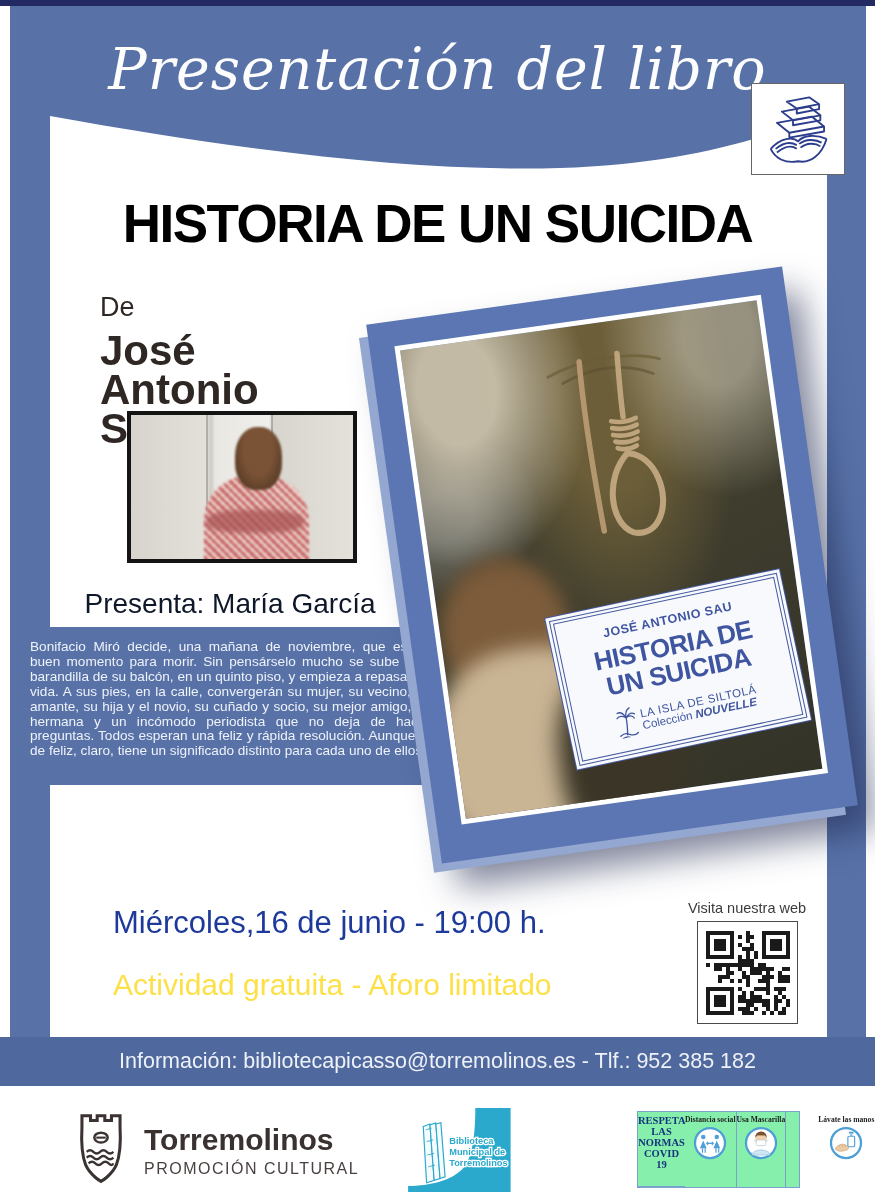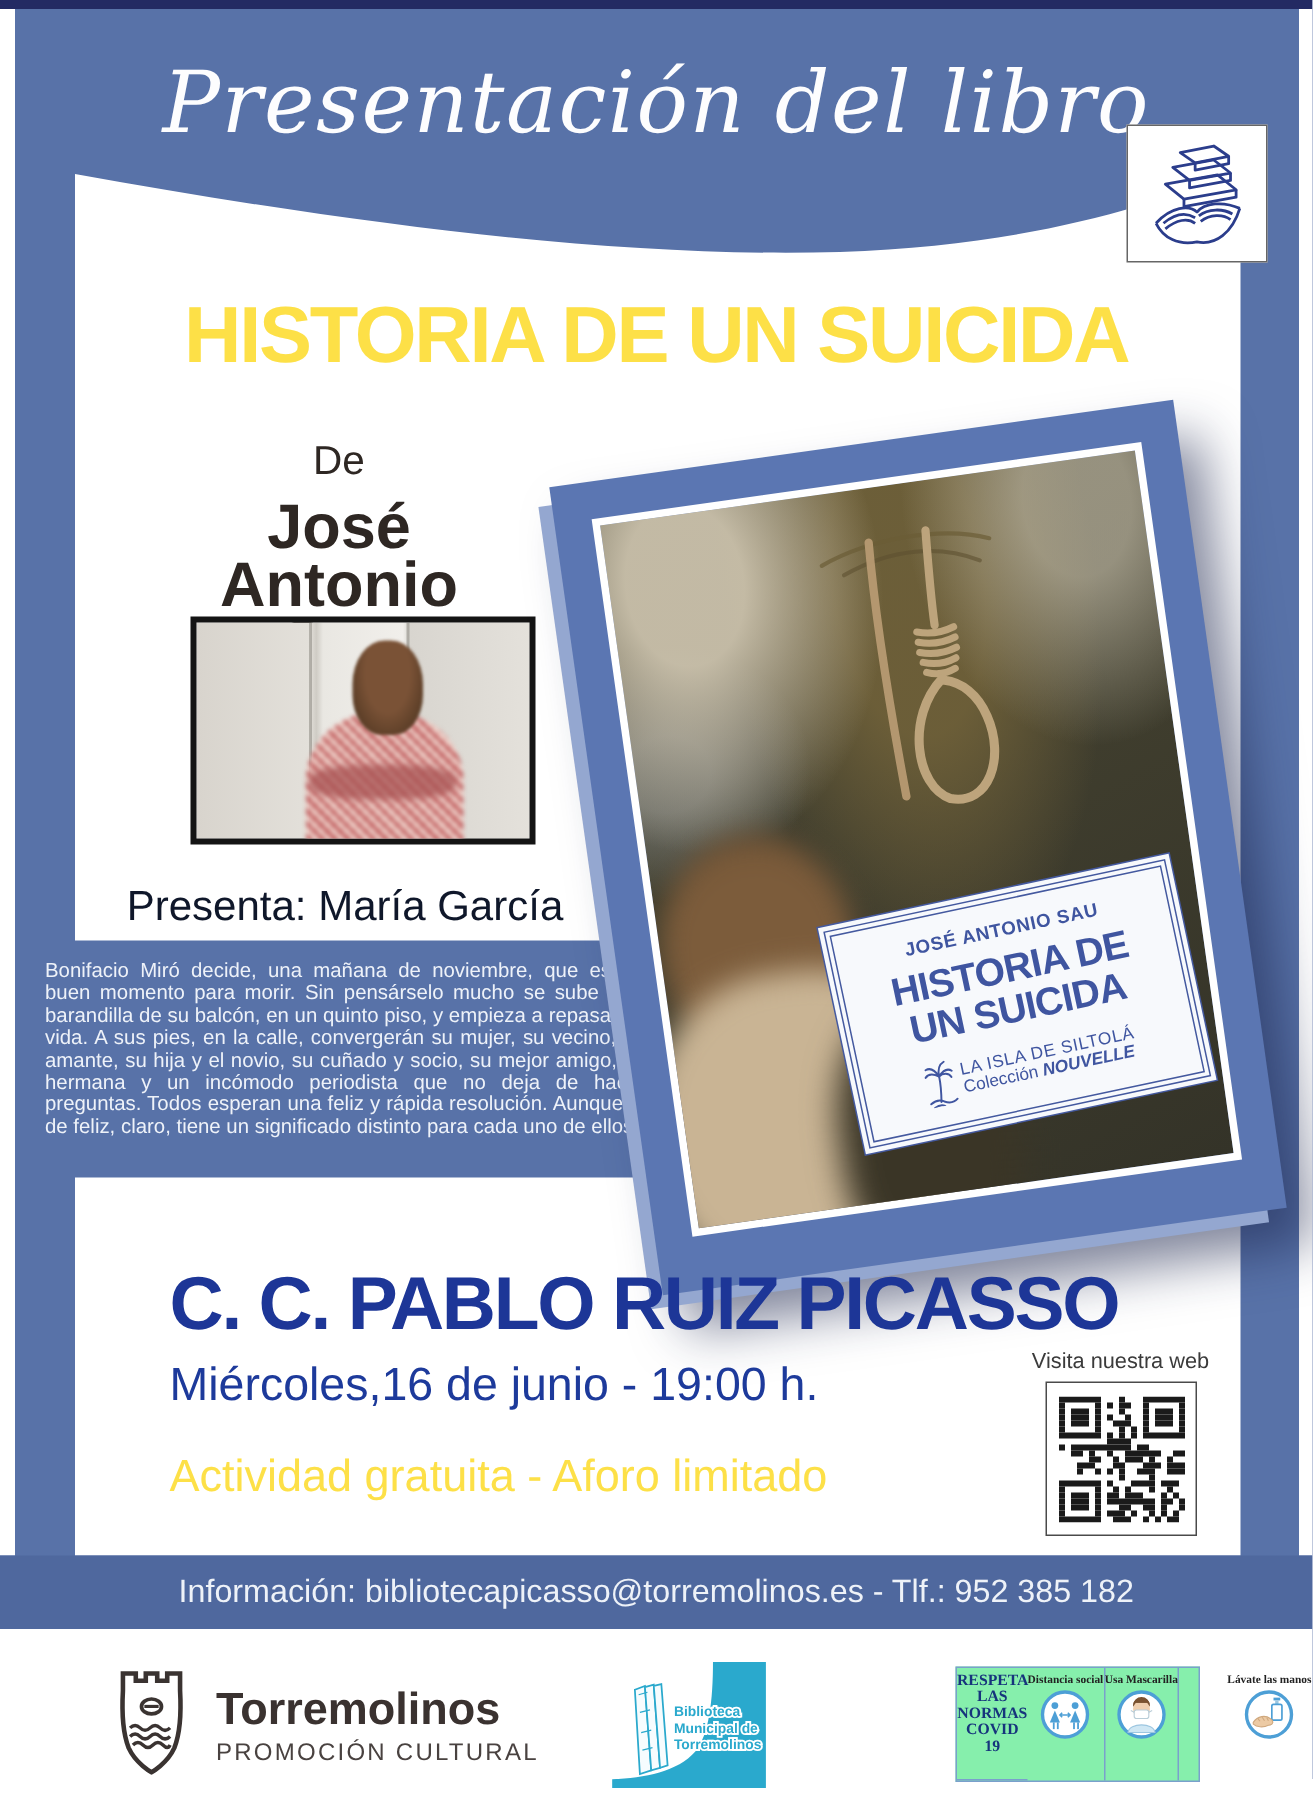--- a/index.html
+++ b/index.html
@@ -15,22 +15,22 @@
   .panel-event{position:absolute;left:50px;top:785px;width:777px;height:252px;background:#ffffff;}
   .footer{position:absolute;left:0;top:1086px;width:875px;height:114px;background:#ffffff;}
   
   .script-title{position:absolute;left:0;top:36px;width:875px;text-align:center;
     font-family:"DejaVu Serif","Liberation Serif",serif;font-style:italic;font-size:57px;
     color:#fdfdfe;letter-spacing:1px;}
   .books-box{position:absolute;left:751px;top:83px;width:92px;height:90px;background:#ffffff;
     border:1px solid #666;display:flex;align-items:center;justify-content:center;}
   
   .main-title{position:absolute;left:0;top:193px;width:875px;text-align:center;font-size:53px;
-    font-weight:bold;color:#fde047;letter-spacing:-1.5px;}
-  .byline{position:absolute;left:100px;top:292px;width:252px;text-align:center;color:#2e2723;}
+    font-weight:bold;color:#000000;letter-spacing:-1.5px;}
+  .byline{position:absolute;left:100px;top:292px;width:252px;text-align:left;color:#2e2723;}
   .byline .de{font-size:27px;margin-bottom:8px;}
   .byline .a1,.byline .a2{font-size:42px;font-weight:bold;line-height:39px;}
   .author-photo{position:absolute;left:127px;top:411px;width:230px;height:152px;box-sizing:border-box;
     border:4px solid #141414;background:
       linear-gradient(90deg,#d8d4cd 0%,#e3e0da 34%,#cfccc5 36%,#e9e7e2 38%,#f1efeb 62%,#d8d5cf 64%,#e4e1db 100%);
     overflow:hidden;}
   .ap-line{position:absolute;top:0;bottom:0;width:2px;background:rgba(90,85,78,.35);}
   .ap-man-head{position:absolute;left:47%;top:8%;width:21%;height:44%;background:
       radial-gradient(ellipse at 50% 35%,#7a5236 0 45%,#5d3f28 75%,#4c3320 100%);
     border-radius:46% 46% 42% 42%;filter:blur(1.2px);}
@@ -179,21 +179,20 @@
           </svg>
           <div class="cl-pub-text">
             <div class="cl-pub-line1">LA ISLA DE SILTOLÁ</div>
             <div class="cl-pub-line2"><span>Colección </span><b>NOUVELLE</b></div>
           </div>
         </div>
       </div>
     </div>
   </div>
 
-  <div class="venue">C. C. PABLO RUIZ PICASSO</div>
   <div class="datetime">Miércoles,16 de junio - 19:00 h.</div>
   <div class="freenote">Actividad gratuita - Aforo limitado</div>
 
   <div class="qr-caption">Visita nuestra web</div>
   <div class="qr-box">
       <svg width="84" height="84" viewBox="0 0 84 84">
         <rect width="84" height="84" fill="#fff"></rect>
         <g fill="#1a1a1a">
           <rect x="0" y="0" width="4" height="4"></rect>
           <rect x="4" y="0" width="4" height="4"></rect>

